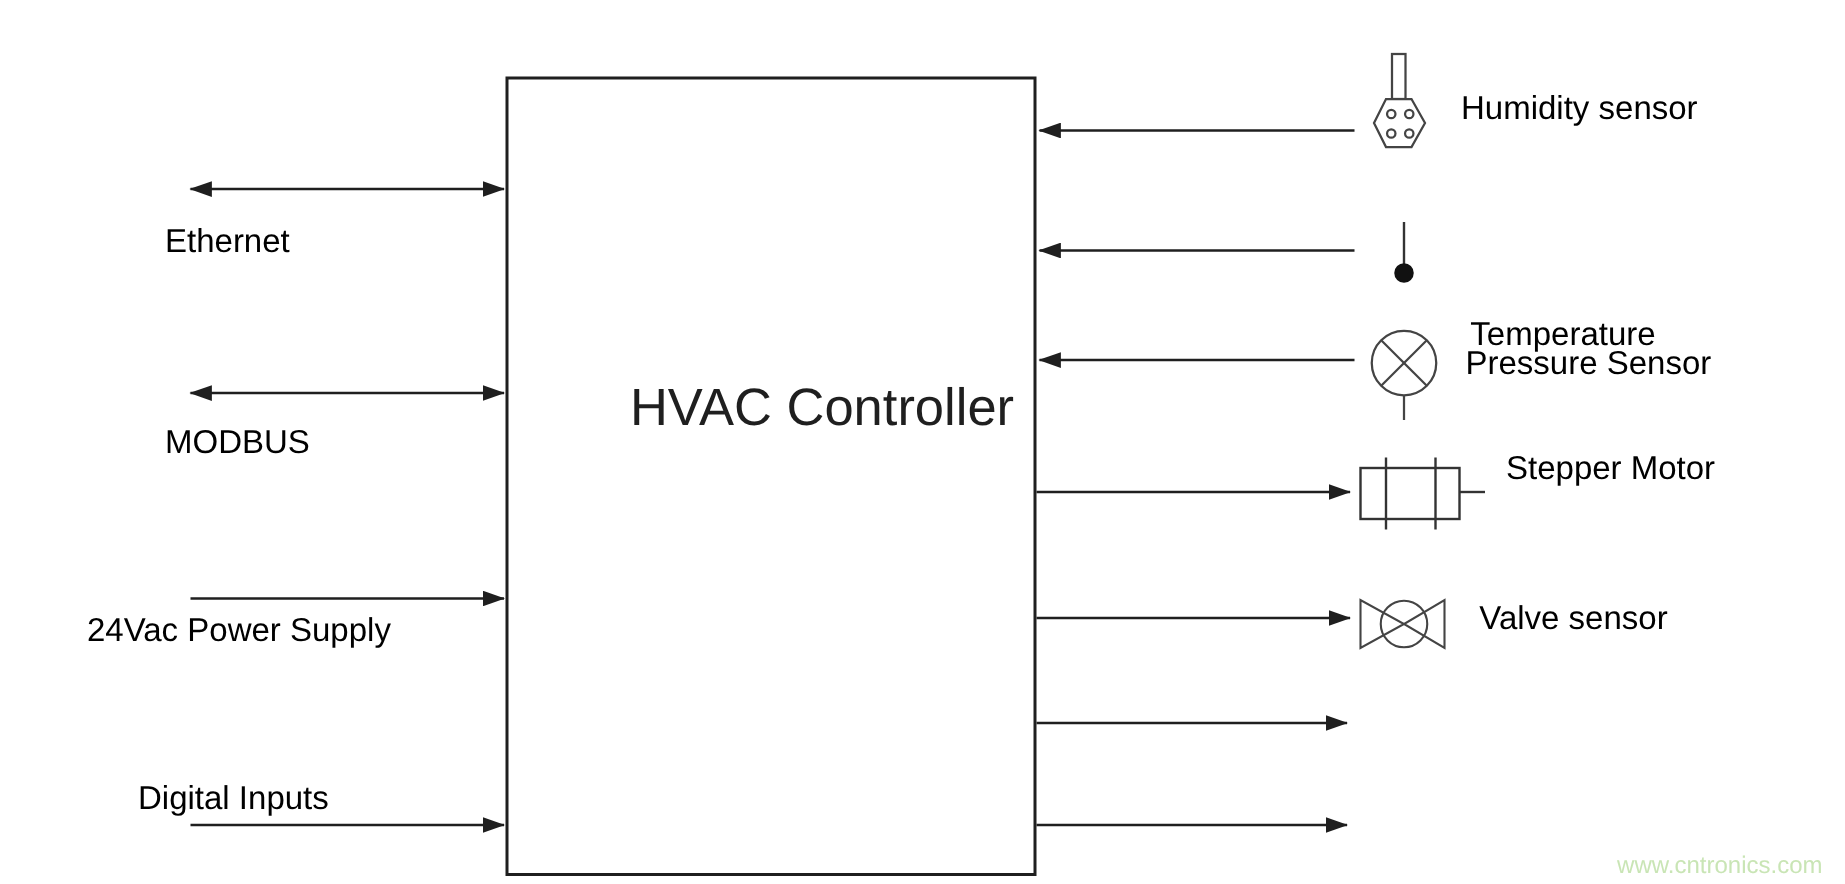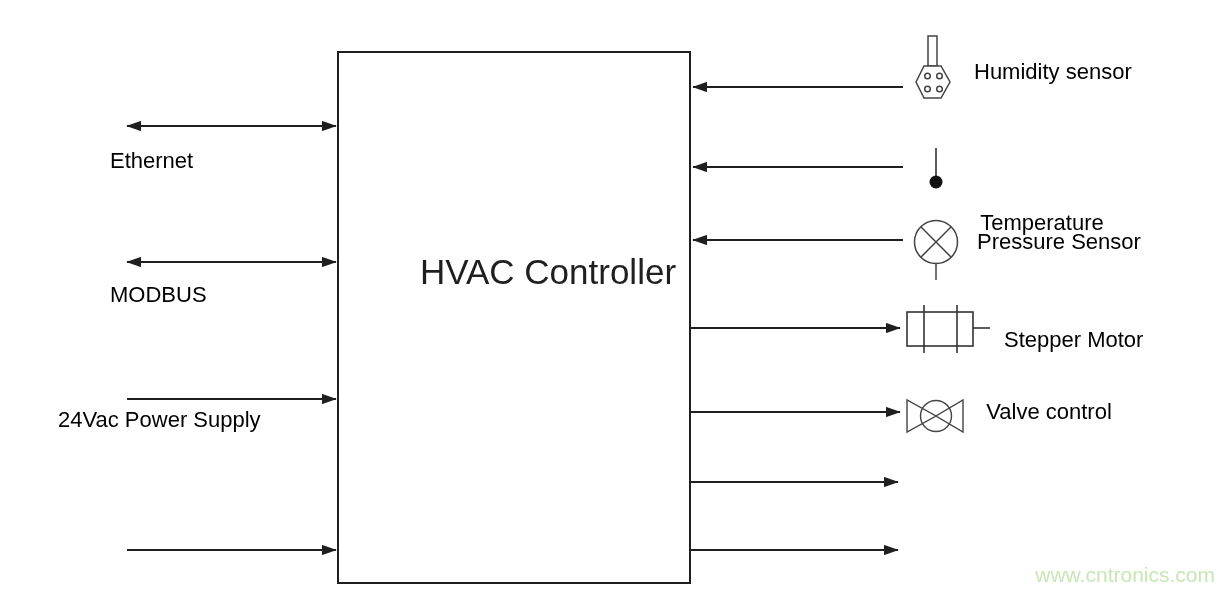--- a/index.html
+++ b/index.html
@@ -41,21 +41,21 @@
     text-align: center;
     transform: translateY(-50%);
     font-size: 35px;
     color: #1f1f1f;
     white-space: nowrap;
   }
   .watermark {
     position: absolute;
     right: 15px;
     bottom: 2px;
-    font-size: 21px;
+    font-size: 16px;
     color: #c9e5b5;
     white-space: nowrap;
   }
 </style>
 </head>
 <body>
 
 <div class="canvas">
 
   <svg width="1230" height="589" viewBox="0 0 1230 589">
@@ -120,32 +120,33 @@
       <polygon points="963,400 963,432 936,416"></polygon>
       <circle cx="936" cy="416" r="15.5"></circle>
     </g>
   </svg>
 
   <div class="title">HVAC Controller</div>
 
   <div class="label" style="left:110px; top:161px;">Ethernet</div>
   <div class="label" style="left:110px; top:295px;">MODBUS</div>
   <div class="label" style="left:58px; top:420px;">24Vac Power Supply</div>
+  <div class="label" style="left:92px; top:532px;">Digital Inputs</div>
 
   <div class="label" style="left:974px; top:72px;">Humidity sensor</div>
 
   <div class="label centered" style="left:1042px; top:175px;margin-top:48px;">
     <div>Temperature</div>
   </div>
 
   <div class="label" style="left:977px; top:242px;">Pressure Sensor</div>
 
-  <div class="label" style="left:1004px; top:340px;">Stepper Motor</div>
+  <div class="label" style="left:1004px; top:312px;">Stepper Motor</div>
 
   <div class="label centered" style="left:1049px; top:412px;">
-    <div>Valve control</div>
+    <div>Valve sensor</div>
   </div>
 
 
 
   <div class="watermark">www.cntronics.com</div>
 
 </div>
 
 </body></html>

